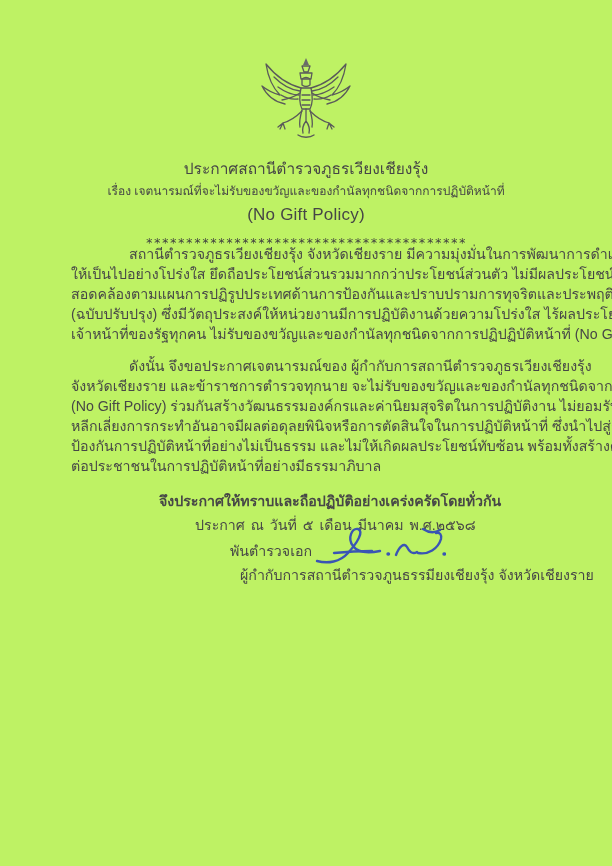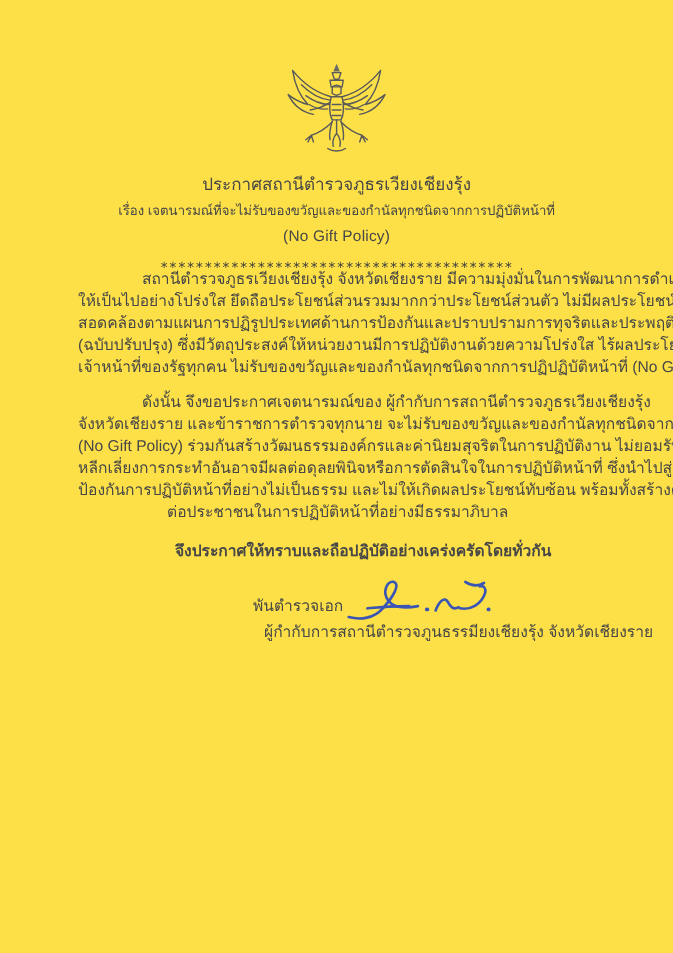--- a/index.html
+++ b/index.html
@@ -3,21 +3,21 @@
 <meta charset="utf-8">
 <style>
   html, body { margin: 0; padding: 0; background: #888; }
   * { box-sizing: border-box; }
 
   .page {
     position: relative;
     width: 612px;
     height: 866px;
     margin: 0 auto;
-    background: #fde047;
+    background: #bef264;
     font-family: "Liberation Sans", sans-serif;
     color: #454545;
     overflow: hidden;
   }
 
   
   .emblem {
     position: absolute;
     top: 55px;
     left: 50%;
@@ -32,21 +32,21 @@
     position: absolute;
     top: 157px;
     left: 0;
     width: 100%;
     text-align: center;
     font-size: 15.5px;
     line-height: 23px;
     color: #464646;
   }
   .title-line2 { font-size: 12px; }
-  .title-line3 { font-size: 14px; letter-spacing: 0.2px; }
+  .title-line3 { font-size: 17px; letter-spacing: 0.2px; }
   .divider {
     margin-top: 5px;
     font-size: 12.5px;
     letter-spacing: 0.5px;
     color: #3f3f3f;
     font-family: "DejaVu Sans Mono", monospace;
   }
 
   
   .body-block {
@@ -56,21 +56,21 @@
     width: 472px;
     font-size: 14.2px;
     color: #474747;
   }
   .line {
     height: 20px;
     line-height: 20px;
     white-space: nowrap;
   }
   .indent { padding-left: 58px; }
-  .para-gap { margin-top: 12px; text-align: center; }
+  .para-gap { margin-top: 12px; }
 
   .closing-line {
     margin-top: 15px;
     margin-left: 88px;
     height: 20px;
     line-height: 20px;
     white-space: nowrap;
     font-weight: bold;
   }
   .date-line {
@@ -169,20 +169,21 @@
     <div class="para-gap">
       <div class="line indent">ดังนั้น จึงขอประกาศเจตนารมณ์ของ ผู้กำกับการสถานีตำรวจภูธรเวียงเชียงรุ้ง</div>
       <div class="line">จังหวัดเชียงราย และข้าราชการตำรวจทุกนาย จะไม่รับของขวัญและของกำนัลทุกชนิดจากการปฏิบัติหน้าที่</div>
       <div class="line">(No Gift Policy) ร่วมกันสร้างวัฒนธรรมองค์กรและค่านิยมสุจริตในการปฏิบัติงาน ไม่ยอมรับระบบ อุปถัมภ์</div>
       <div class="line">หลีกเลี่ยงการกระทำอันอาจมีผลต่อดุลยพินิจหรือการตัดสินใจในการปฏิบัติหน้าที่ ซึ่งนำไปสู่การเลือกปฏิบัติ</div>
       <div class="line">ป้องกันการปฏิบัติหน้าที่อย่างไม่เป็นธรรม และไม่ให้เกิดผลประโยชน์ทับซ้อน พร้อมทั้งสร้างความเชื่อมั่น</div>
       <div class="line">ต่อประชาชนในการปฏิบัติหน้าที่อย่างมีธรรมาภิบาล</div>
     </div>
 
     <div class="closing-line">จึงประกาศให้ทราบและถือปฏิบัติอย่างเคร่งครัดโดยทั่วกัน</div>
+    <div class="date-line">ประกาศ ณ วันที่ ๕ เดือน มีนาคม พ.ศ.๒๕๖๘</div>
   </div>
 
   <div class="signature-block">
     <div class="sig-row1">
       <span class="sig-rank">พันตำรวจเอก</span>
       <svg class="sig-script" viewBox="0 0 132 42" fill="none" stroke="#3a55b4" stroke-width="2.4" stroke-linecap="round">
         <path d="M3 36 C14 39 26 37 34 28 C44 17 50 6 44 4 C38 3 33 13 39 21 C44 28 56 28 66 26"></path>
         <path d="M20 28 C30 27 44 26 58 26"></path>
         <path d="M74 29 l0.5 0" stroke-width="3.4"></path>
         <path d="M82 30 C85 22 90 17 93 22 C95 26 98 30 103 27"></path>

